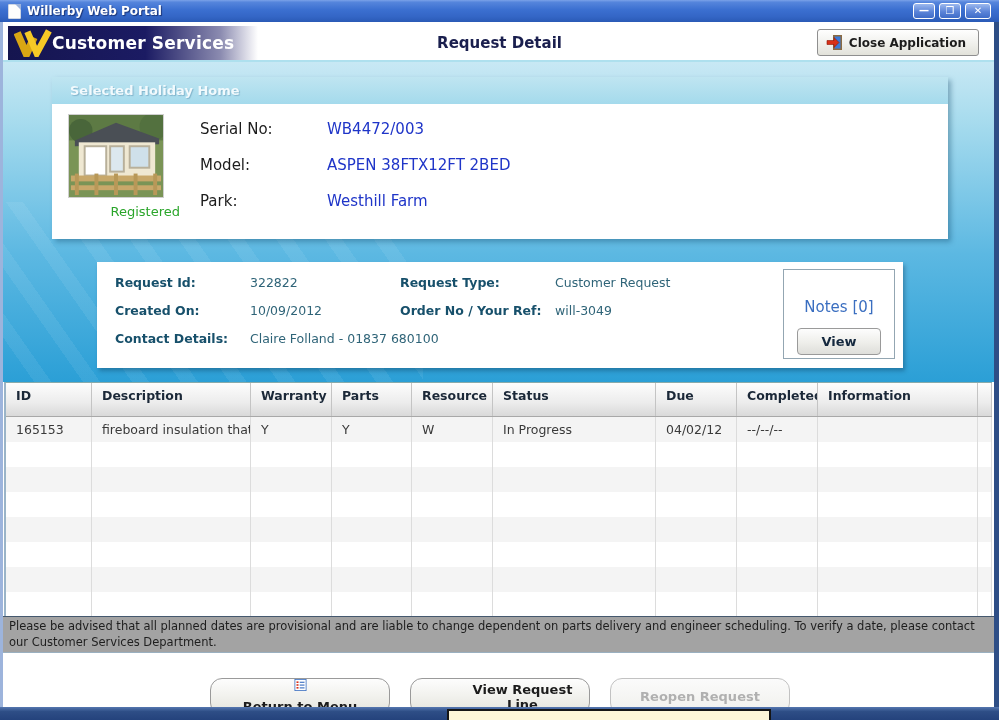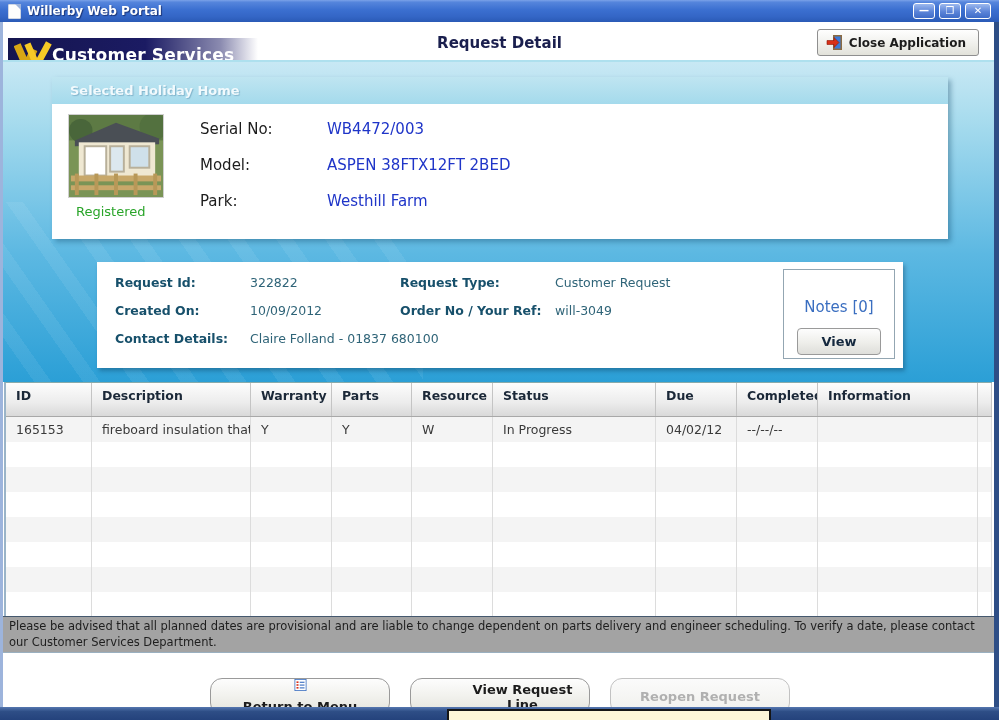--- a/index.html
+++ b/index.html
@@ -18,21 +18,21 @@
   .win-controls { margin-left:auto; display:flex; gap:4px; padding-right:4px; }
   .win-btn { width:22px; height:16px; border:1px solid #fff; border-radius:3px;
     background:linear-gradient(180deg,#9cb8ee 0%,#5b84d8 55%,#3f6cc8 100%);
     color:#fff; font-size:10px; font-weight:bold; line-height:14px; text-align:center; cursor:pointer;
     font-family:"DejaVu Sans", sans-serif; padding:0; }
   .frame { position:absolute; left:0; top:22px; width:999px; height:686px; background:#fff;
     border-left:3px solid #9db4dc; border-right:5px solid #2e4e86; }
 
   
   .headerbar { position:absolute; left:8px; top:26px; width:983px; height:34px; background:#fff; }
-  .brand { position:absolute; left:0; top:12px; width:250px; height:34px;
+  .brand { position:absolute; left:0; top:0; width:250px; height:34px;
     background:linear-gradient(90deg,#15154f 0%,#1b1b63 55%,#8b8bb0 85%,#ffffff 100%);
     display:flex; align-items:center; }
   .brand-logo { margin-left:6px; }
   .brand-text { color:#fff; font-size:17px; font-weight:bold; letter-spacing:.2px; }
   .page-title { position:absolute; left:0; top:0; width:100%; height:34px; text-align:center;
     line-height:34px; font-size:15px; font-weight:bold; color:#1a1f4e; }
   .close-app { position:absolute; right:12px; top:3px; height:27px; padding:0 12px 0 8px;
     background:linear-gradient(180deg,#fefefe 0%,#f0f0ec 55%,#e2e2da 100%);
     border:1px solid #8f8f8f; border-radius:3px; display:flex; align-items:center; gap:7px;
     font-size:12px; font-weight:bold; color:#1c1c1c; cursor:pointer; font-family:"DejaVu Sans", sans-serif; }
@@ -45,22 +45,22 @@
     background:repeating-linear-gradient(55deg, rgba(255,255,255,.07) 0 14px, rgba(255,255,255,0) 14px 40px); }
 
   
   .home-panel { position:absolute; left:52px; top:77px; width:896px; height:162px;
     box-shadow:3px 3px 5px rgba(10,60,95,.35); }
   .home-head { height:27px; background:linear-gradient(180deg,#bfe5f1 0%,#a4daec 100%);
     color:#f2fafd; font-size:13px; font-weight:bold; line-height:27px; padding-left:18px;
     text-shadow:1px 1px 1px rgba(120,170,195,.8); }
   .home-body { position:relative; height:135px; background:#fff; }
   .home-photo { position:absolute; left:16px; top:10px; width:96px; height:84px; border:1px solid #cfcfcf; }
-  .home-caption { position:absolute; left:0; top:100px; width:128px; text-align:left;
-    font-size:13px; color:#2aa52a;margin-left:24px; }
+  .home-caption { position:absolute; left:0; top:100px; width:128px; text-align:right;
+    font-size:13px; color:#2aa52a; }
   .home-row-label { position:absolute; left:148px; font-size:15px; color:#1c1c1c; }
   .home-row-value { position:absolute; left:275px; font-size:15px; color:#1f35c8; }
   .hr0 { top:16px; } .hr1 { top:52px; } .hr2 { top:88px; }
 
   
   .req-panel { position:absolute; left:97px; top:262px; width:806px; height:106px; background:#fff;
     box-shadow:2px 3px 4px rgba(10,50,80,.35); }
   .req-label { position:absolute; font-size:12.5px; font-weight:bold; color:#17506b; }
   .req-value { position:absolute; font-size:12.5px; color:#2f6478; }
   .rl { left:18px;text-align:right; } .rv { left:153px; } .rl2 { left:303px; } .rv2 { left:458px; }

